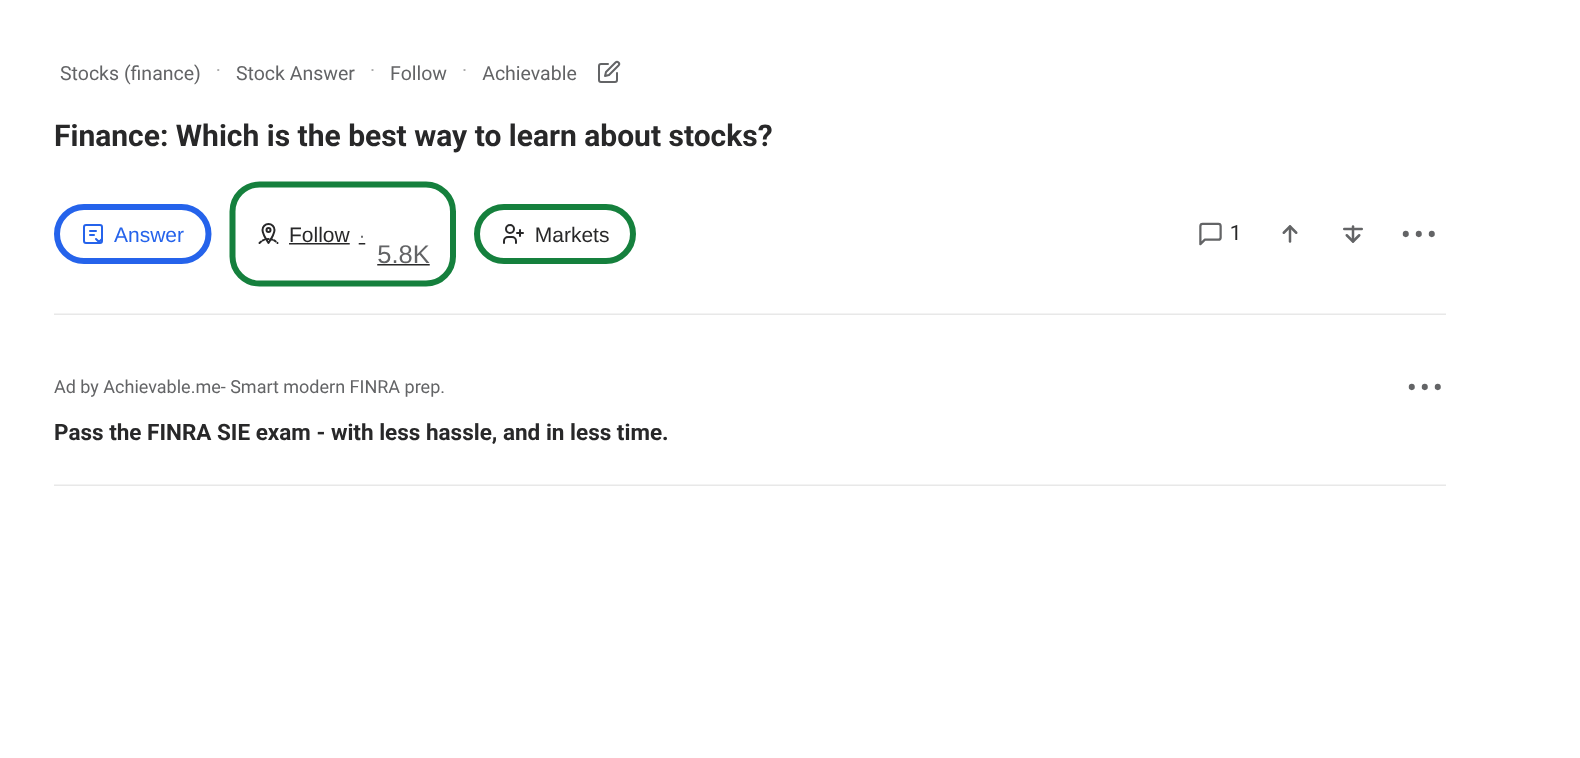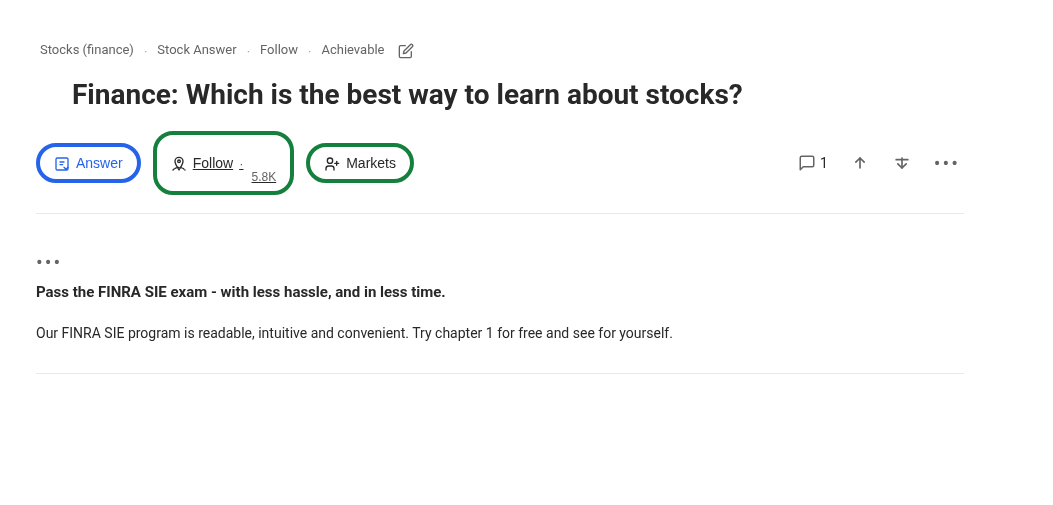--- a/index.html
+++ b/index.html
@@ -11,21 +11,21 @@
       min-height: 505px;
     }
     .page-wrapper {
       padding: 40px 36px 20px 36px;
       max-width: 1000px;
     }
 
     
     .topic-tags {
       display: flex;
-      align-items: flex-end;
+      align-items: flex-start;
       gap: 6px;
       margin-bottom: 18px;
       flex-wrap: wrap;
     }
     .topic-tag {
       font-size: 13px;
       color: #636466;
       cursor: pointer;
       padding: 2px 4px;
       border-radius: 3px;
@@ -36,26 +36,25 @@
     }
     .edit-icon {
       color: #636466;
       font-size: 14px;
       cursor: pointer;
       margin-left: 4px;
     }
 
     
     .question-title {
-      font-size: 28px;
+      font-size: 20px;
       font-weight: 700;
       color: #282829;
       line-height: 1.3;
       margin-bottom: 18px;
-      margin-left: 36px;
     }
 
     
     .action-bar {
       display: flex;
       align-items: center;
       justify-content: space-between;
       margin-bottom: 20px;
       padding-bottom: 18px;
       border-bottom: 1px solid #e8e8e8;
@@ -86,21 +85,21 @@
     }
     .action-btn.answer-btn {
       color: #2563eb;
       border-color: #2563eb;
     }
     .action-btn .btn-icon {
       font-size: 16px;
     }
     .follow-count {
       color: #636466;
-      font-size: 12px;
+      font-size: 17px;
       margin-left: 2px;
       margin-top: 28px;
     }
     .dot-separator {
       color: #636466;
       font-size: 13px;
     }
     .icon-btn {
       display: flex;
       align-items: center;
@@ -141,21 +140,21 @@
     .ad-more {
       font-size: 20px;
       color: #636466;
       cursor: pointer;
       letter-spacing: 2px;
     }
     .ad-headline {
       font-size: 15px;
       font-weight: 700;
       color: #282829;
-      margin-bottom: 20px;
+      margin-bottom: 8px;
       line-height: 1.4;
     }
     .ad-body {
       font-size: 14px;
       color: #282829;
       line-height: 1.55;
       margin-bottom: 12px;
     }
     .ad-cta {
       display: flex;
@@ -264,19 +263,19 @@
           <path d="M5 8h14"></path>
         </svg>
       </div>
 
       <div class="more-btn">•••</div>
     </div>
   </div>
 
   <div class="ad-section">
     <div class="ad-header">
+      <span class="ad-label">Ad by Achievable.me- Smart modern FINRA prep.</span>
       <div class="ad-more">•••</div>
     </div>
     <div class="ad-headline">Pass the FINRA SIE exam - with less hassle, and in less time.</div>
-    <div class="ad-body">Our FINRA SIE program is readable, intuitive and convenient. Try chapter 1 for free and see for yourself.</div>
   </div>
 
 </div>
 
 </body></html>

